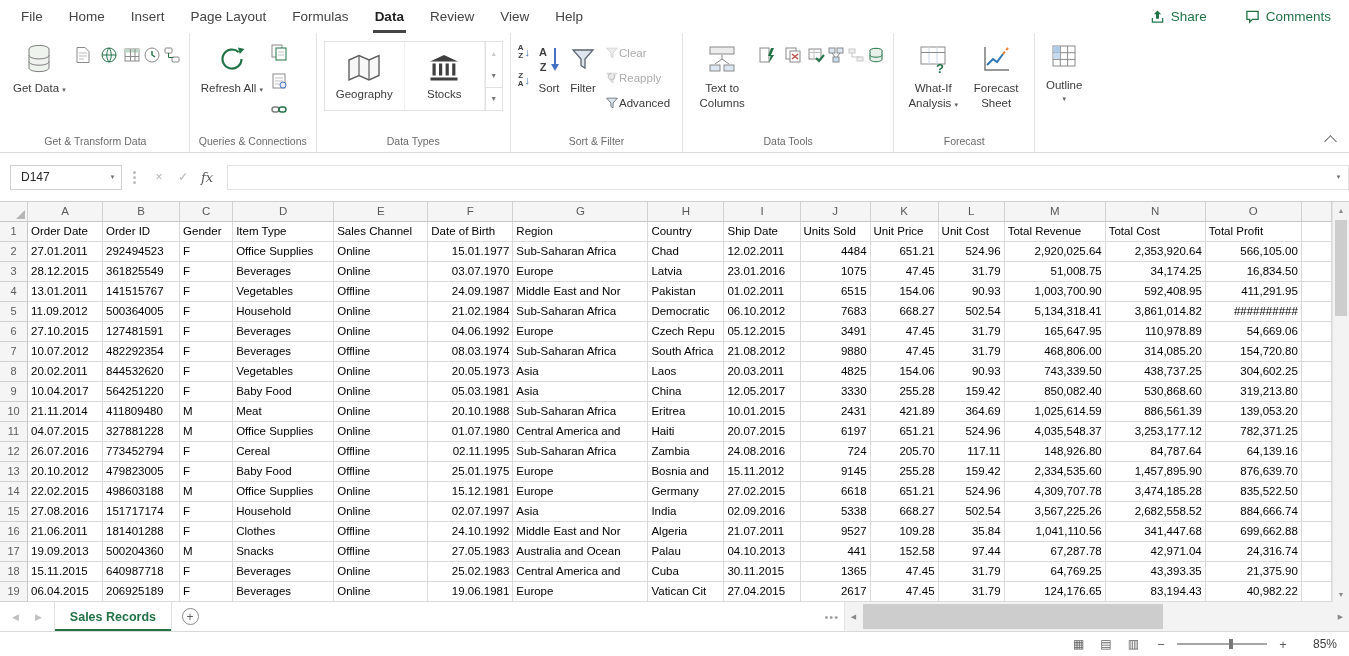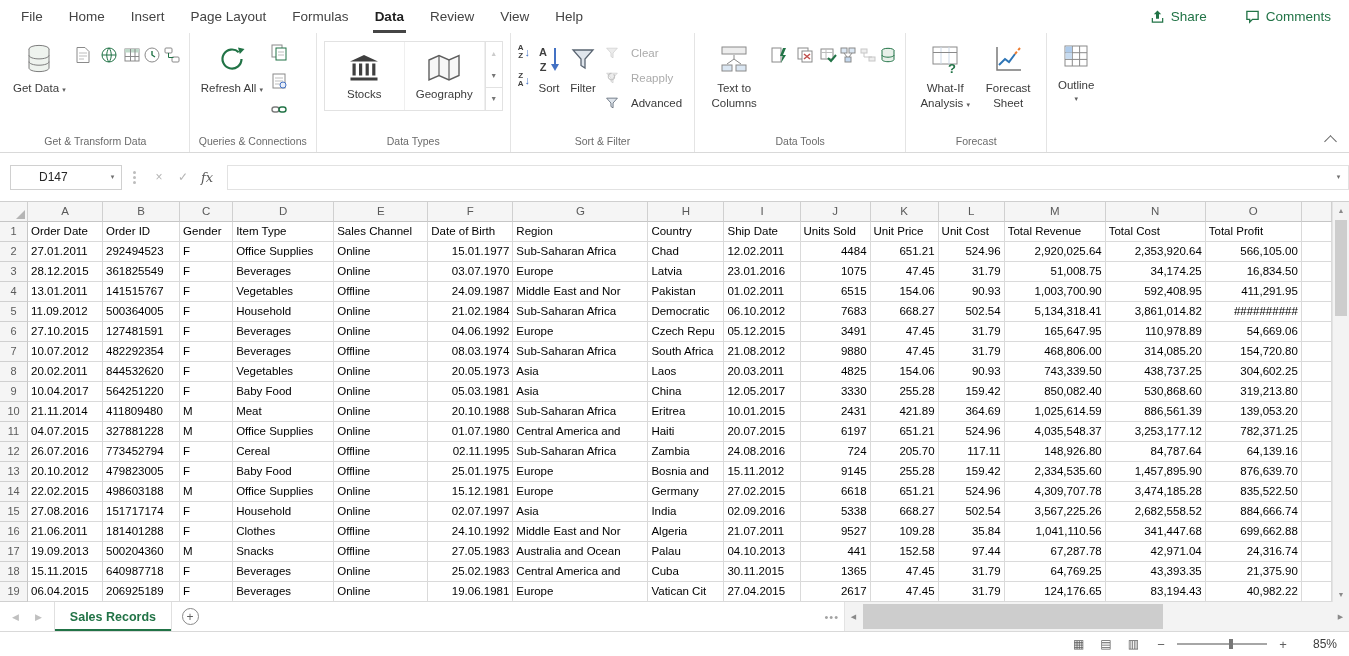--- a/index.html
+++ b/index.html
@@ -20,36 +20,36 @@
   .rgroup { display:flex; flex-direction:column; border-right:1px solid #e4e4e4; padding:3px 7px 0 7px; }
   .rgroup-body { flex:1; display:flex; align-items:flex-start; }
   .rgroup-label { height:17px; font-size:10.5px; color:#6b6b6b; text-align:center; white-space:nowrap; padding:0 2px; }
   .rbtn-lg { display:flex; flex-direction:column; align-items:center; padding:4px 4px 0; cursor:pointer; text-align:center; min-height:90px; }
   .rbtn-lg .ric { height:38px; display:flex; align-items:center; justify-content:center; }
   .rbtn-lg .rtx { font-size:11.5px; color:#3b3b3b; line-height:1.3; margin-top:3px; }
   .chev { font-size:7px; color:#5f5f5f; }
   .icon-col { display:flex; flex-direction:column; gap:9px; padding:6px 2px 0 2px; }
   .icon-grid { display:grid; grid-template-columns:26px 26px; grid-auto-rows:29px; grid-auto-flow:column; padding-top:4px; align-items:center; justify-items:center; }
   .sicon { width:20px; height:20px; display:inline-flex; align-items:center; justify-content:center; cursor:pointer; }
-  .rbtn-sm { display:flex; align-items:center; gap:12px; font-size:11.5px; color:#3b3b3b; height:25px; padding:0 5px; cursor:pointer; white-space:nowrap;text-align:right; }
+  .rbtn-sm { display:flex; align-items:center; gap:0; font-size:11.5px; color:#3b3b3b; height:25px; padding:0 5px; cursor:pointer; white-space:nowrap;text-align:right; }
   .rbtn-sm.disabled { color:#ababab; }
   .sf-left { display:flex; flex-direction:column; gap:12px; padding:8px 2px 0 0; }
   .azic { display:flex; align-items:center; gap:1px; cursor:pointer; }
   .azletters { font-size:8px; line-height:8px; font-weight:700; color:#3f3f3f; text-align:center; }
   .azarr { color:#4472c4; font-size:11px; }
   .gallery { display:flex; margin-top:5px; border:1px solid #e2e2e2; }
   .gal-item { width:80px; height:68px; display:flex; flex-direction:column; align-items:center; justify-content:center; gap:5px; border-right:1px solid #efefef; cursor:pointer; font-size:11.5px; color:#3b3b3b; }
   .gal-arrows { width:17px; display:flex; flex-direction:column; border-left:1px solid #e2e2e2; }
   .gal-btn { flex:1; display:flex; align-items:center; justify-content:center; font-size:7px; color:#777; cursor:pointer; }
   .gal-btn.dis { color:#ccc; }
   .collapse-ribbon { position:absolute; right:14px; bottom:6px; width:9px; height:9px; border-left:1.5px solid #666; border-top:1.5px solid #666; transform:rotate(45deg); cursor:pointer; }
 
   
   .formula-bar { height:49px; display:flex; align-items:center; background:#fff; border-bottom:1px solid #cfcfcf; padding-left:10px; }
-  .name-box { width:112px; height:25px; border:1px solid #d0d0d0; display:flex; align-items:center; font-size:12px; background:#fff; cursor:text;padding-left:18px; }
+  .name-box { width:112px; height:25px; border:1px solid #d0d0d0; display:flex; align-items:center; font-size:12px; background:#fff; cursor:text; }
   .nb-text { padding-left:10px; flex:1; }
   .nb-arrow { width:17px; text-align:center; color:#6f6f6f; font-size:7px; cursor:pointer; }
   .fb-dots { display:flex; flex-direction:column; gap:2px; margin:0 11px; }
   .fb-dots i { width:3px; height:3px; border-radius:50%; background:#bdbdbd; }
   .fb-btn { width:24px; height:25px; display:flex; align-items:center; justify-content:center; font-size:12px; color:#b5b5b5; }
   .fb-fx { color:#595959; font-size:13px; font-style:italic; font-family:"DejaVu Serif", serif; cursor:pointer; }
   .fb-input { flex:1; height:25px; border:1px solid #e2e2e2; border-right:none; margin-left:8px; background:#fff; cursor:text; }
   .fb-expand { width:20px; height:25px; display:flex; align-items:center; justify-content:center; border:1px solid #e2e2e2; border-left:none; color:#6f6f6f; font-size:7px; cursor:pointer; }
 
   
@@ -215,36 +215,36 @@
             </span>
         </div>
       </div>
       <div class="rgroup-label">Queries &amp; Connections</div>
     </div>
 
     <div class="rgroup">
       <div class="rgroup-body">
         <div class="gallery">
           <div class="gal-item">
+            <svg width="34" height="30" viewBox="0 0 34 30">
+                <path d="M2 7l10-4.5L22 7l10-4.5v20L22 27l-10-4.5L2 27z" fill="#f7f7f7" stroke="#5f5f5f" stroke-width="1.4"></path>
+                <path d="M12 2.5v20M22 7v20" stroke="#5f5f5f" stroke-width="1.2" fill="none"></path>
+              </svg>
+            <span>Geography</span>
+          </div>
+          <div class="gal-item">
             <svg width="32" height="30" viewBox="0 0 32 30">
                 <polygon points="16,2 30,8.5 2,8.5" fill="#3f3f3f"></polygon>
                 <rect x="4.5" y="10.5" width="3.2" height="12" fill="#3f3f3f"></rect>
                 <rect x="11" y="10.5" width="3.2" height="12" fill="#3f3f3f"></rect>
                 <rect x="17.6" y="10.5" width="3.2" height="12" fill="#3f3f3f"></rect>
                 <rect x="24.2" y="10.5" width="3.2" height="12" fill="#3f3f3f"></rect>
                 <rect x="2.5" y="24.5" width="27" height="3" fill="#3f3f3f"></rect>
               </svg>
             <span>Stocks</span>
-          </div>
-          <div class="gal-item">
-            <svg width="34" height="30" viewBox="0 0 34 30">
-                <path d="M2 7l10-4.5L22 7l10-4.5v20L22 27l-10-4.5L2 27z" fill="#f7f7f7" stroke="#5f5f5f" stroke-width="1.4"></path>
-                <path d="M12 2.5v20M22 7v20" stroke="#5f5f5f" stroke-width="1.2" fill="none"></path>
-              </svg>
-            <span>Geography</span>
           </div>
           <div class="gal-arrows">
             <span class="gal-btn dis">▲</span>
             <span class="gal-btn">▼</span>
             <span class="gal-btn" style="border-top:1px solid #e2e2e2">▼</span>
           </div>
         </div>
       </div>
       <div class="rgroup-label">Data Types</div>
     </div>

